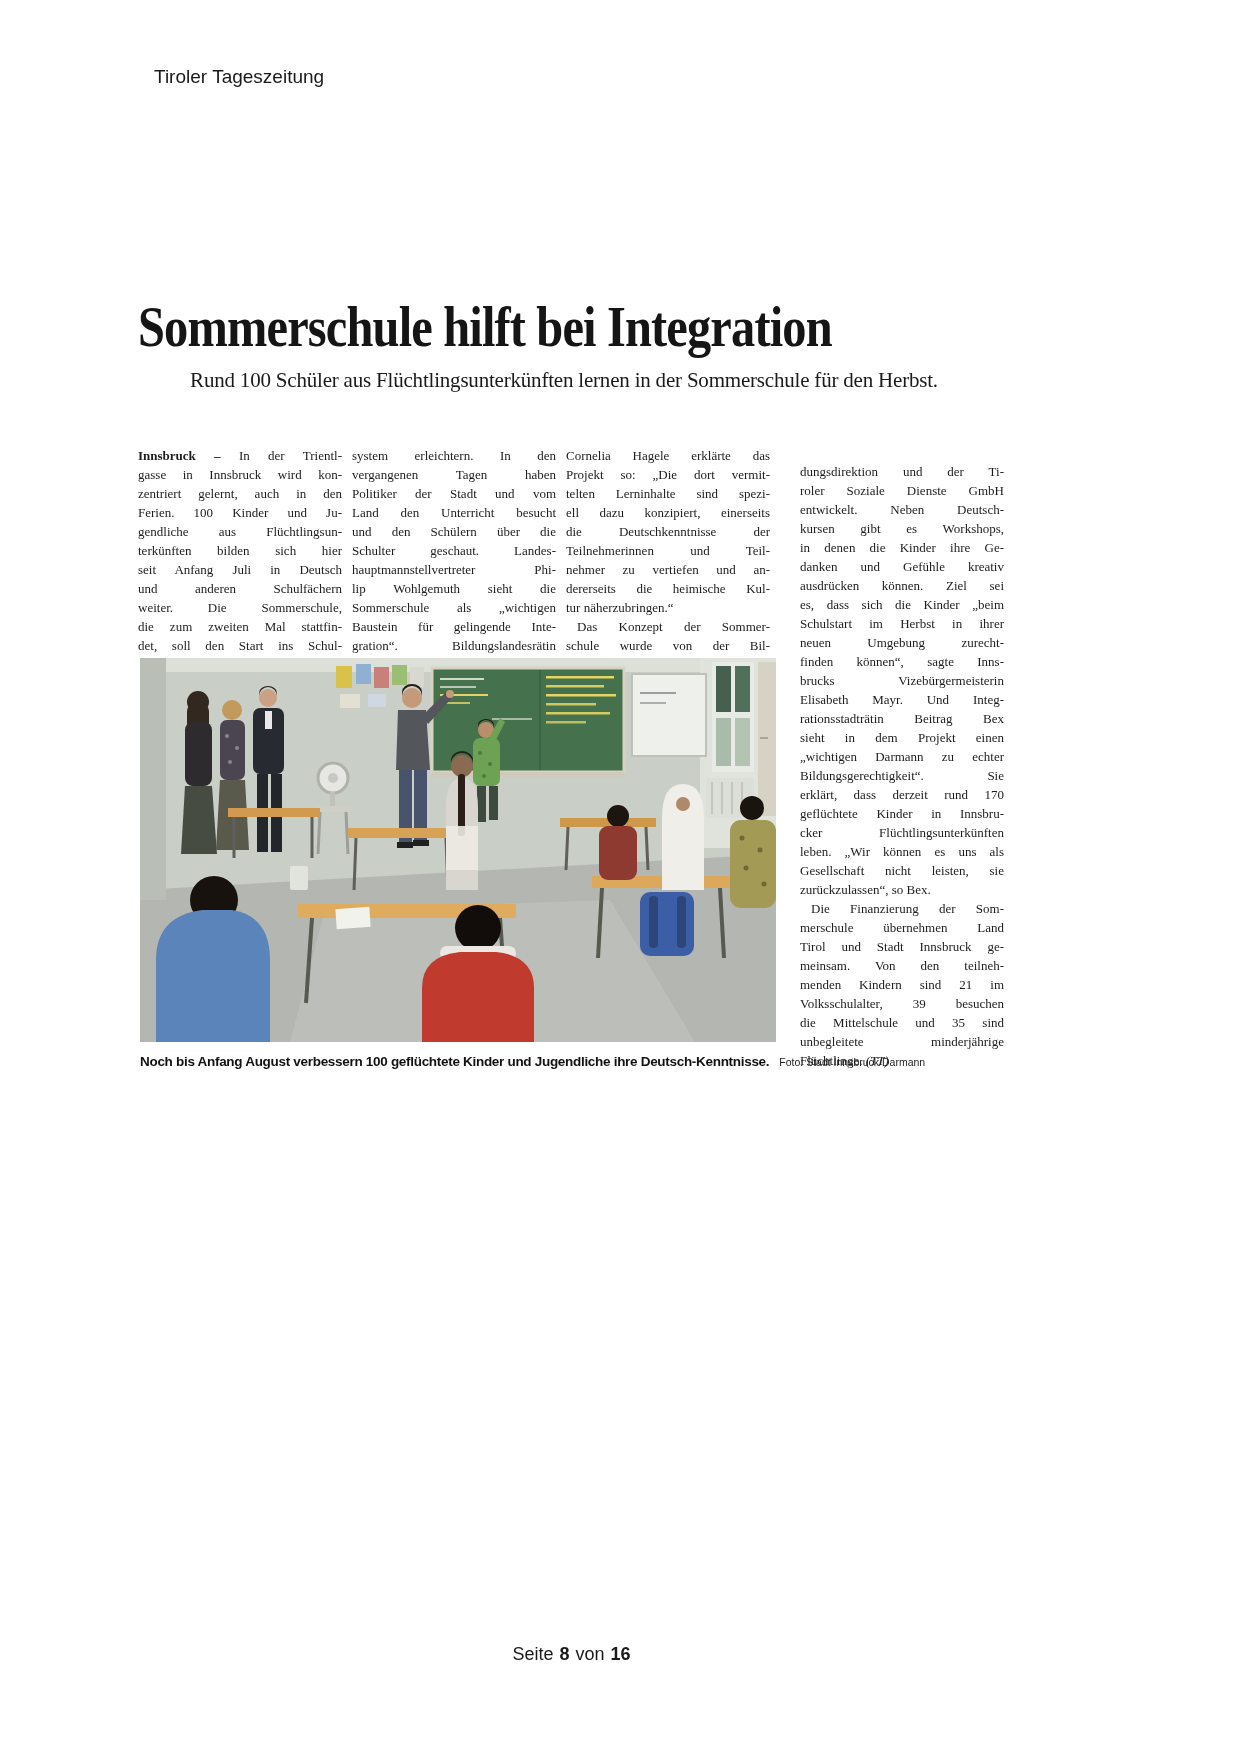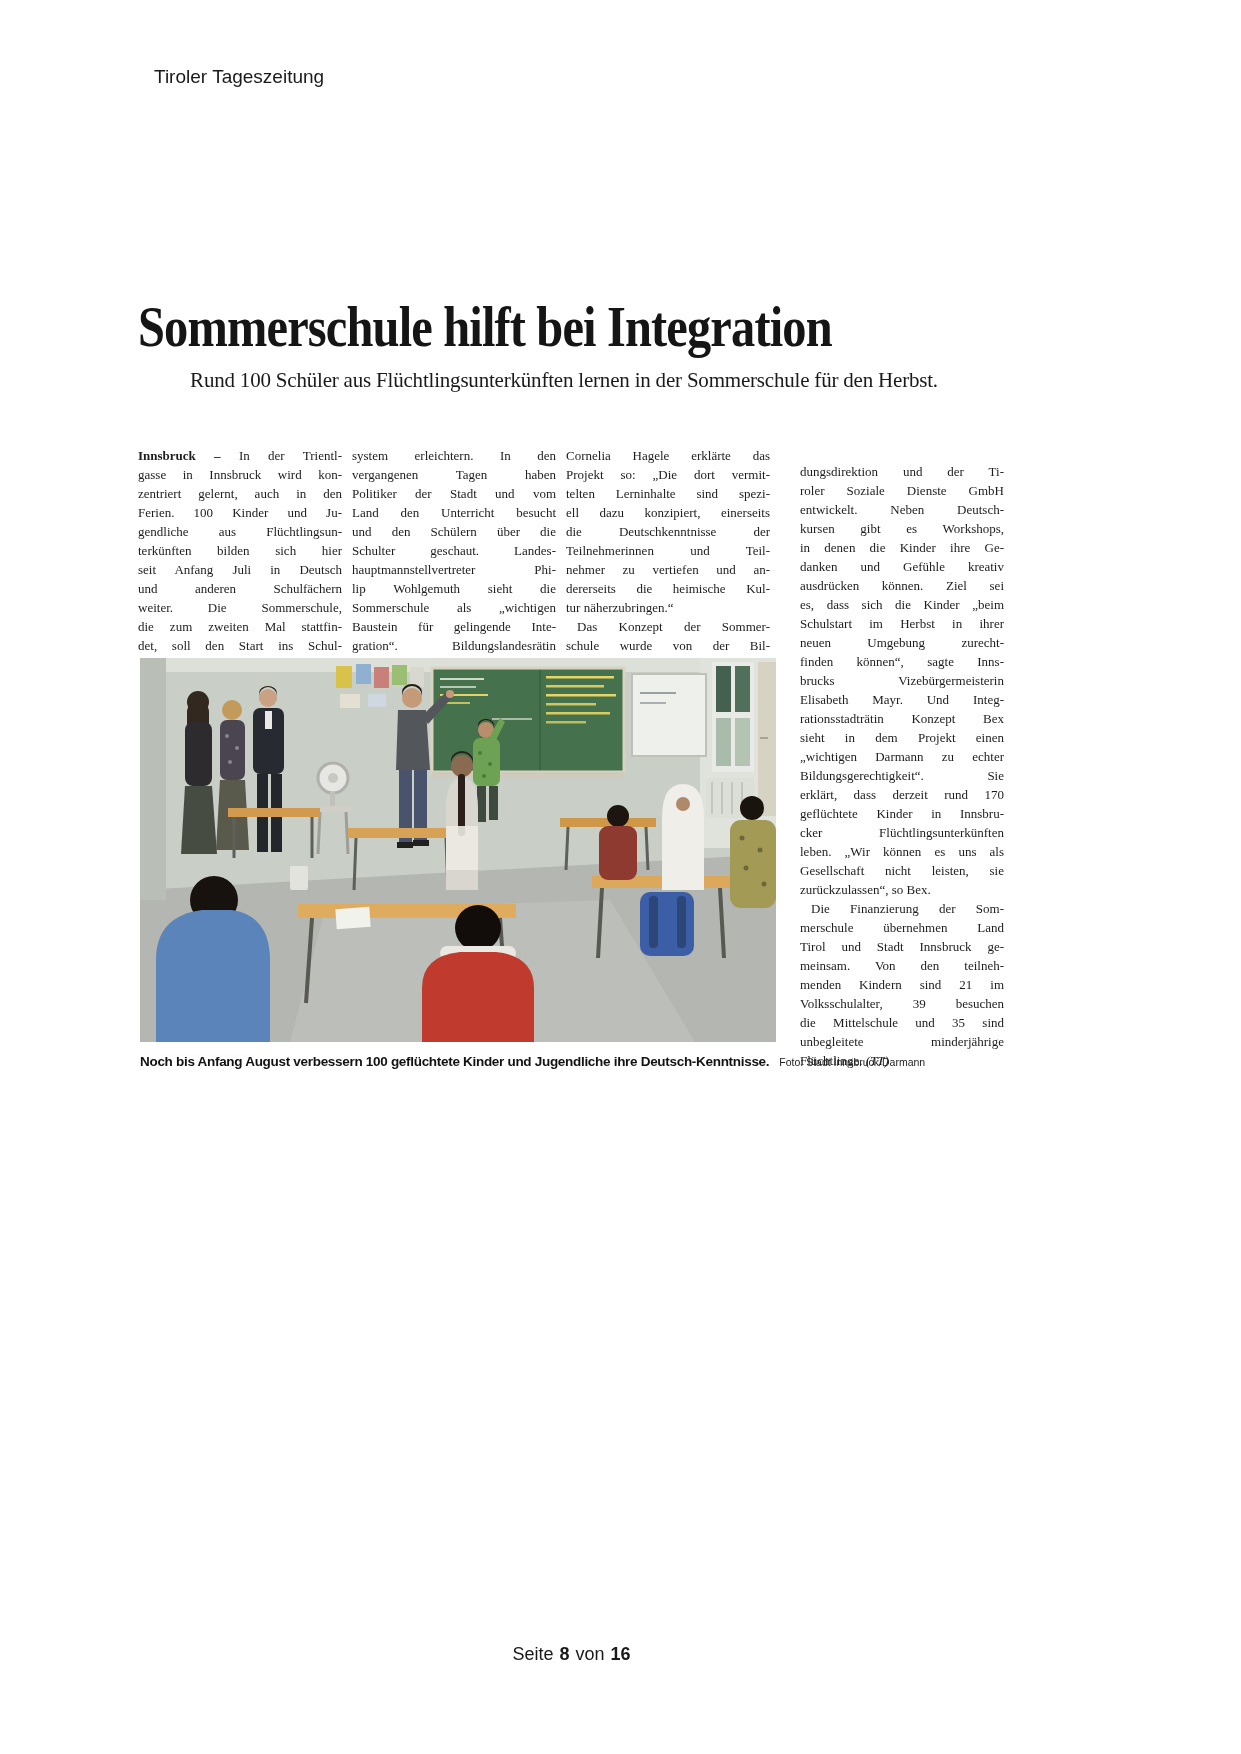--- a/index.html
+++ b/index.html
@@ -105,21 +105,21 @@
       <div class="tl">kursen gibt es Workshops,</div>
       <div class="tl">in denen die Kinder ihre Ge-</div>
       <div class="tl">danken und Gefühle kreativ</div>
       <div class="tl">ausdrücken können. Ziel sei</div>
       <div class="tl">es, dass sich die Kinder „beim</div>
       <div class="tl">Schulstart im Herbst in ihrer</div>
       <div class="tl">neuen Umgebung zurecht-</div>
       <div class="tl">finden können“, sagte Inns-</div>
       <div class="tl">brucks Vizebürgermeisterin</div>
       <div class="tl">Elisabeth Mayr. Und Integ-</div>
-      <div class="tl">rationsstadträtin Konzept Bex</div>
+      <div class="tl">rationsstadträtin Beitrag Bex</div>
       <div class="tl">sieht in dem Projekt einen</div>
       <div class="tl">„wichtigen Darmann zu echter</div>
       <div class="tl">Bildungsgerechtigkeit“. Sie</div>
       <div class="tl">erklärt, dass derzeit rund 170</div>
       <div class="tl">geflüchtete Kinder in Innsbru-</div>
       <div class="tl">cker Flüchtlingsunterkünften</div>
       <div class="tl">leben. „Wir können es uns als</div>
       <div class="tl">Gesellschaft nicht leisten, sie</div>
       <div class="tl end">zurückzulassen“, so Bex.</div>
       <div class="tl ind">Die Finanzierung der Som-</div>

